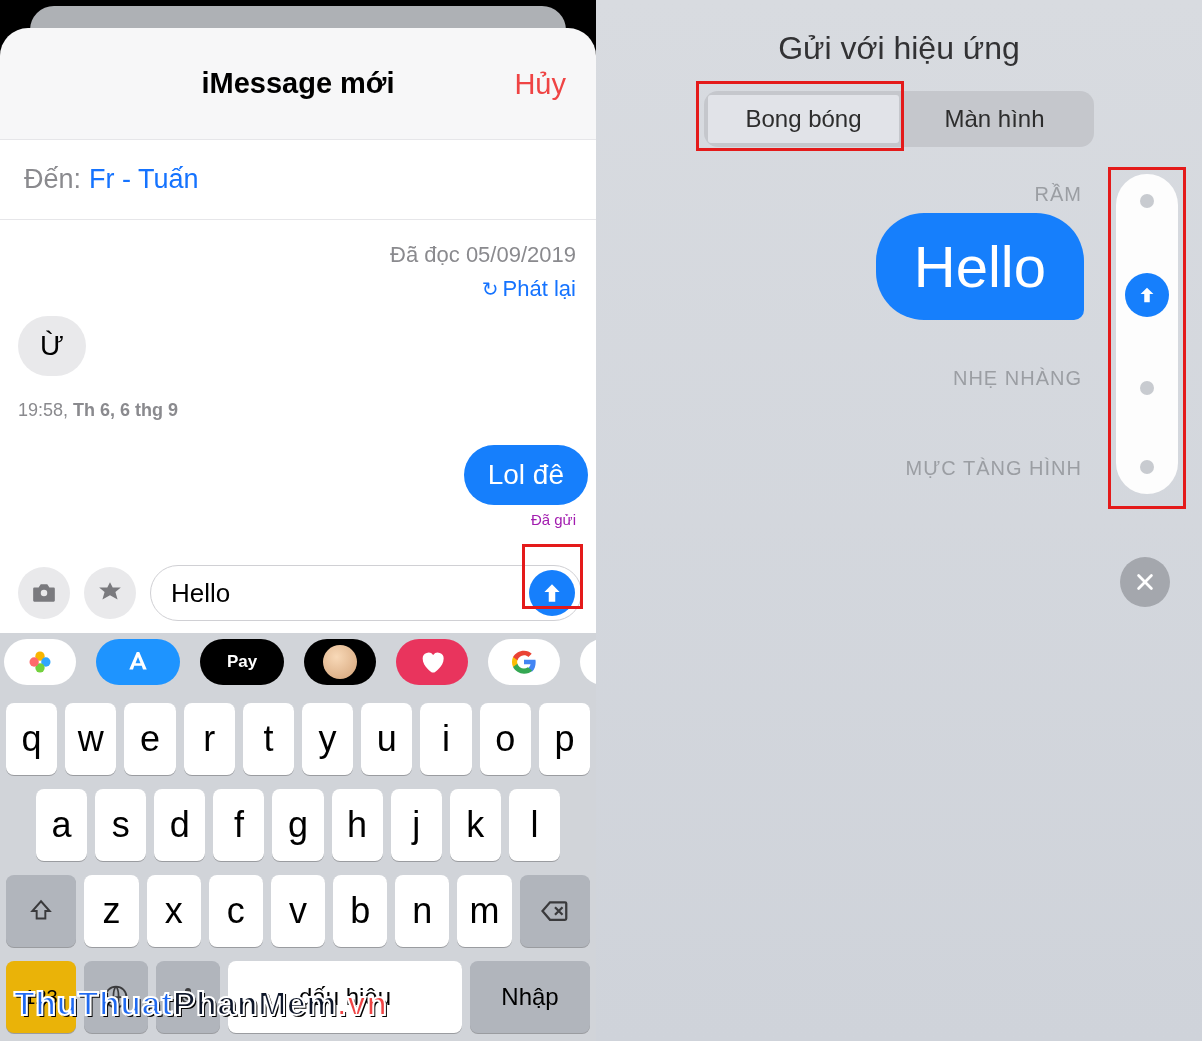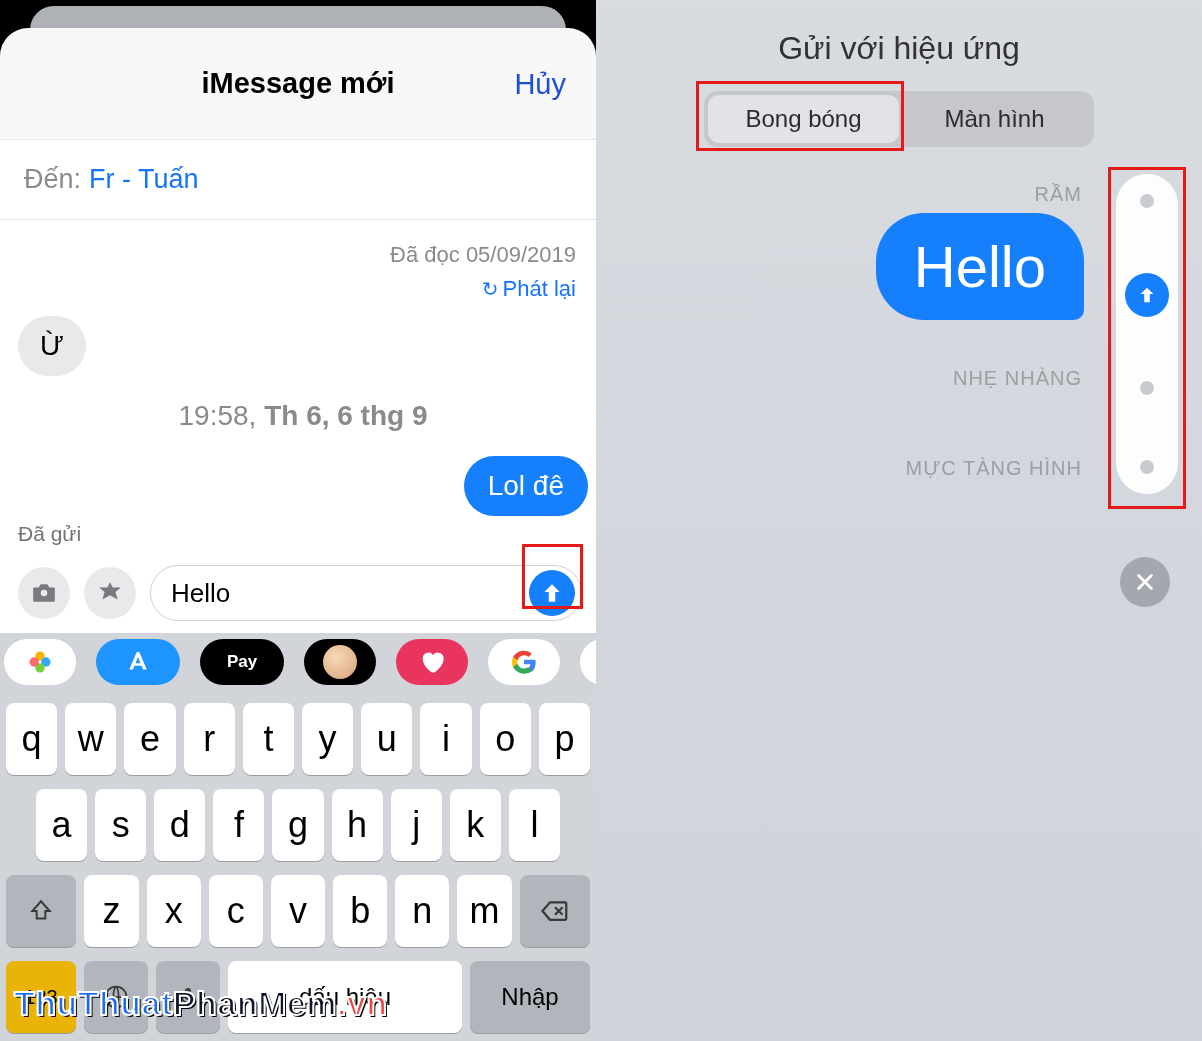--- a/index.html
+++ b/index.html
@@ -58,21 +58,21 @@
   .nav-title {
     font-size: 29px;
     font-weight: 600;
     color: #000;
   }
   .nav-cancel {
     position: absolute;
     right: 30px;
     top: 50%;
     transform: translateY(-50%);
-    color: #1d4ed8;
+    color: #ef4444;
     font-size: 29px;
   }
   .to-row {
     padding: 24px 24px;
     font-size: 27px;
     border-bottom: 1px solid #e6e6e9;
     color: #000;
     display: flex;
     gap: 8px;
   }
@@ -104,43 +104,42 @@
   .replay-icon { font-size: 20px; }
   .bubble-gray {
     display: inline-block;
     background: #e9e9eb;
     color: #000;
     font-size: 28px;
     padding: 14px 22px;
     border-radius: 30px;
   }
   .timestamp {
-    text-align: center;
     color: #8a8a8e;
-    font-size: 28px;
+    font-size: 18px;
     margin: 24px 0;
   }
   .timestamp b { color: #8a8a8e; font-weight: 600; }
   .bubble-blue-row {
     display: flex;
     justify-content: flex-end;
     align-items: center;
   }
   .bubble-blue {
     display: inline-block;
     background: #167ffc;
     color: #fff;
     font-size: 28px;
     padding: 14px 24px;
     border-radius: 30px;
   }
   .sent-status {
-    text-align: left;
-    color: #737373;
-    font-size: 21px;
+    text-align: right;
+    color: #a21caf;
+    font-size: 15px;
     padding: 6px 12px 8px 0;
   }
 
   
   .compose {
     display: flex;
     align-items: center;
     padding: 12px 14px 12px 18px;
     gap: 14px;
     background: #fff;
@@ -283,21 +282,21 @@
     padding: 4px;
     width: 390px;
     position: relative;
   }
   .seg-item {
     flex: 1;
     text-align: center;
     padding: 10px 0;
     font-size: 24px;
     color: #2d2d2d;
-    border-radius: 11px;
+    border-radius: 3px;
   }
   .seg-item.active { background: #e1e3e8; }
   .hl-seg {
     position: absolute;
     border: 3px solid #e41a1a;
     top: -10px; left: -8px;
     width: 208px; height: 70px;
     pointer-events: none;
   }
 

